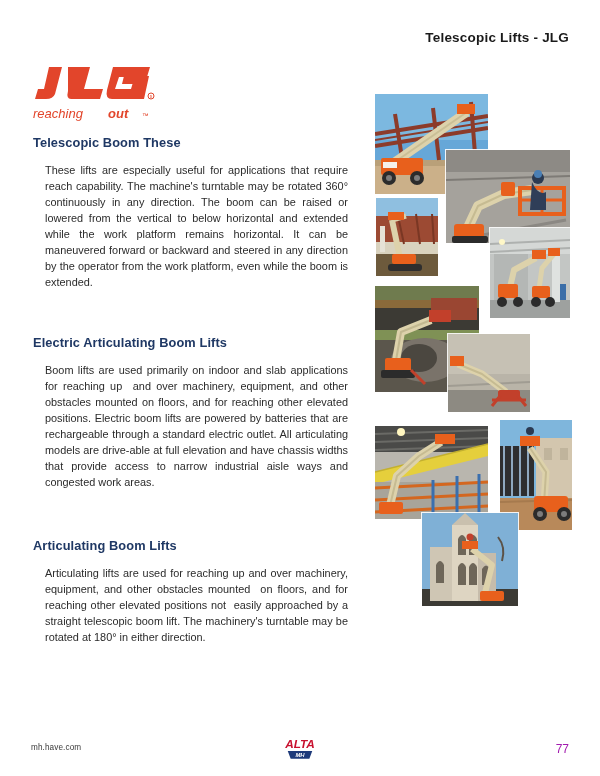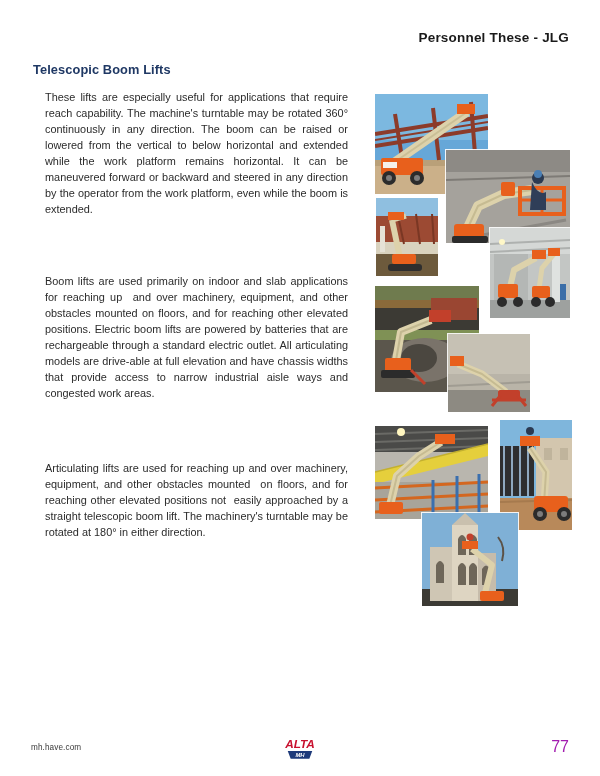--- a/index.html
+++ b/index.html
@@ -100,56 +100,74 @@
     left: 31px;
     bottom: 24px;
     font-size: 8.2px;
     color: #3a3a3a;
     letter-spacing: 0.1px;
   }
   .footer-page {
     position: absolute;
     right: 31px;
     bottom: 20px;
-    font-size: 16px;
+    font-size: 12px;
     color: #a21caf;
   }
   .footer-logo {
     position: absolute;
     left: 50%;
     bottom: 16px;
     transform: translateX(-50%);
     width: 54px;
     text-align: center;
     font-style: italic;
   }
   .footer-logo svg { display: block; }
 </style>
 </head>
 <body>
 
-<div class="page-header">Personnel These - JLG</div>
+<div class="page-header">Telescopic Lifts - JLG</div>
 
 <div class="left-col">
 
+  <div class="brand">
+    <svg class="brand-mark" viewBox="0 0 244 76" aria-hidden="true">
+      <g fill="#e2452b">
+        <path d="M10 8 H58 L44 62 Q40 72 26 72 H4 L10 52 H22 L32 8 Z"></path>
+        <path d="M70 8 H114 L102 52 H140 L134 72 H76 Q66 72 70 56 Z"></path>
+        <path d="M160 8 H234 L228 28 H172 L164 52 H196 L199 42 H178 L182 26 H232 L222 72 H158 Q144 72 148 54 Z"></path>
+      </g>
+      <circle cx="236" cy="66" r="6" fill="none" stroke="#e2452b" stroke-width="2"></circle>
+      <text x="236" y="69" font-size="8" fill="#e2452b" text-anchor="middle" font-family="Liberation Serif, serif">R</text>
+    </svg>
+    <svg class="brand-tagline" viewBox="0 0 300 34" aria-hidden="true">
+      <text x="0" y="25" font-family="Liberation Sans, sans-serif" font-size="26" font-style="italic" fill="#e2452b">reaching</text>
+      <text x="150" y="25" font-family="Liberation Sans, sans-serif" font-size="26" font-style="italic" font-weight="bold" fill="#e2452b">out</text>
+      <text x="218" y="25" font-family="Liberation Sans, sans-serif" font-size="13" fill="#e2452b">™</text>
+    </svg>
+  </div>
 
   <div class="section">
-    <h2 class="section-heading">Telescopic Boom Lifts</h2>
+    <h2 class="section-heading">Telescopic Boom These</h2>
     <p class="section-body">These lifts are especially useful for applications that require reach capability. The machine's turntable may be rotated 360° continuously in any direction. The boom can be raised or lowered from the vertical to below horizontal and extended while the work platform remains horizontal. It can be maneuvered forward or backward and steered in any direction by the operator from the work platform, even while the boom is extended.</p>
   </div>
 
   <div class="gap-1"></div>
 
   <div class="section">
+    <h2 class="section-heading">Electric Articulating Boom Lifts</h2>
     <p class="section-body">Boom lifts are used primarily on indoor and slab applications for reaching up  and over machinery, equipment, and other obstacles mounted on floors, and for reaching other elevated positions. Electric boom lifts are powered by batteries that are rechargeable through a standard electric outlet. All articulating models are drive-able at full elevation and have chassis widths that provide access to narrow industrial aisle ways and congested work areas.</p>
   </div>
 
   <div class="gap-2"></div>
 
   <div class="section">
+    <h2 class="section-heading">Articulating Boom Lifts</h2>
     <p class="section-body">Articulating lifts are used for reaching up and over machinery, equipment, and other obstacles mounted  on floors, and for reaching other elevated positions not  easily approached by a straight telescopic boom lift. The machinery's turntable may be rotated at 180° in either direction.</p>
   </div>
 </div>
 
 <div class="collage">
 
   <div class="photo" style="left:5px; top:6px; width:113px; height:100px; z-index:1;">
     <svg viewBox="0 0 113 100" preserveAspectRatio="none" aria-hidden="true">
       <rect width="113" height="100" fill="#66a7d8"></rect>
       <rect y="0" width="113" height="46" fill="#7cb8e0"></rect>

